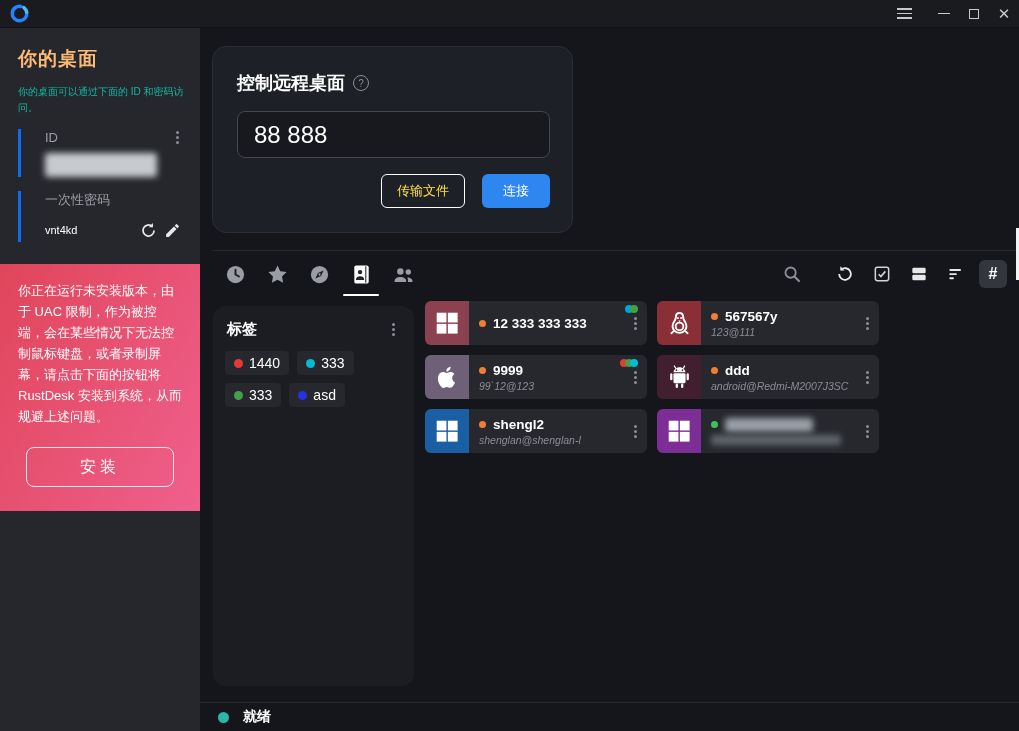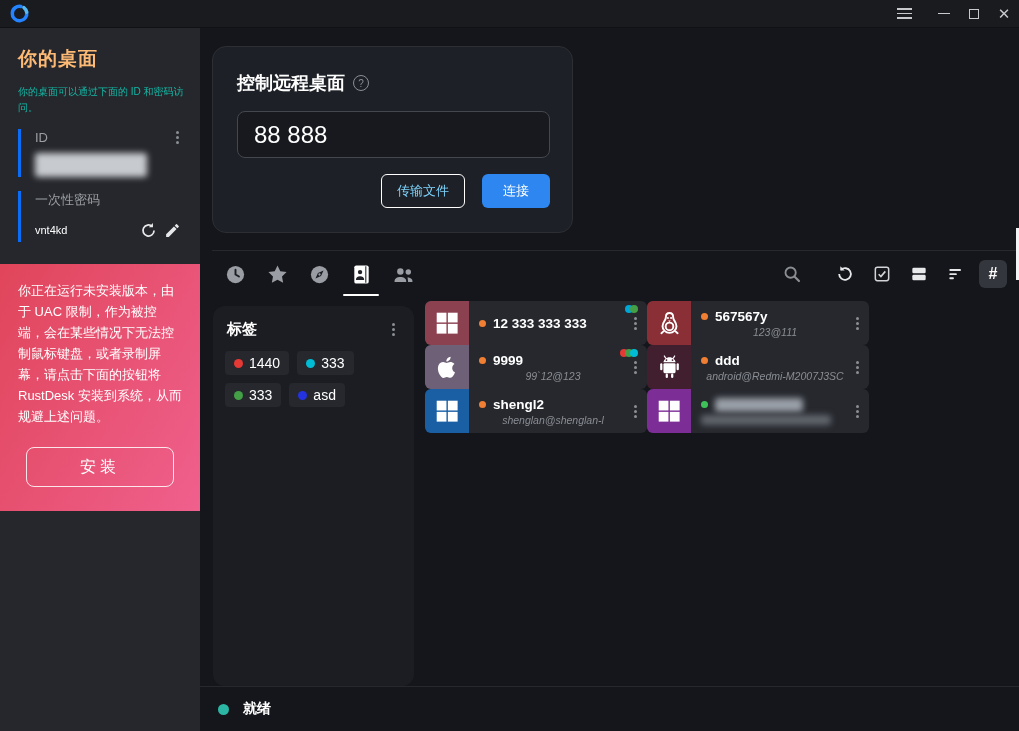--- a/index.html
+++ b/index.html
@@ -21,21 +21,21 @@
   .glyph-max { display:block; width:10px; height:10px; border:1.6px solid #c7c9cd; }
   .glyph-close { font-size:15px; line-height:1; color:#c7c9cd; }
 
   .body { flex:1; display:flex; min-height:0; }
 
   
   .sidebar { width:200px; background:#25272c; display:flex; flex-direction:column; flex:0 0 auto; }
   .sb-pad { padding:18px 16px 0 18px; }
   .sb-title { font-size:19px; font-weight:bold; color:#fdba74; letter-spacing:1px; }
   .sb-desc { margin-top:12px; font-size:10px; line-height:1.55; color:#14b8a6; }
-  .sb-block { margin-top:14px; border-left:3px solid #0b6cf5; padding-left:14px; }
+  .sb-block { margin-top:14px; border-left:3px solid #0b6cf5; padding-left:24px; }
   .sb-row { display:flex; align-items:center; justify-content:space-between; }
   .sb-label { font-size:13px; color:#9b9ea4; }
   .censor { filter:blur(3px); border-radius:3px; }
   .censor-id { width:112px; height:24px; margin:8px 0 4px 0; background:#c7cacf; }
   .pwd-row { margin-top:9px; }
   .pwd-value { font-size:11px; color:#ffffff; flex:1; }
   .icon-btn { width:24px; height:24px; display:flex; align-items:center; justify-content:center; cursor:pointer; }
   .menu-dots { width:14px; height:16px; display:inline-flex; flex-direction:column; align-items:center;
                justify-content:center; gap:2px; cursor:pointer; }
   .menu-dots i { width:3px; height:3px; border-radius:50%; background:#8b8e94; }
@@ -52,21 +52,21 @@
   .connect-card { margin:18px 0 0 12px; width:361px; background:#1d2026; border:1px solid #2c2e34;
                   border-radius:14px; padding:24px 22px 24px 24px; flex:0 0 auto; }
   .cc-title-row { display:flex; align-items:center; gap:8px; }
   .cc-title { font-size:18px; font-weight:bold; color:#ffffff; }
   .help-icon { width:16px; height:16px; border:1.4px solid #8b8e94; border-radius:50%; color:#8b8e94;
                font-size:10px; display:flex; align-items:center; justify-content:center; cursor:pointer; }
   .id-input { margin-top:16px; width:100%; height:47px; background:#17191e; border:1.5px solid #44474d;
               border-radius:8px; color:#ffffff; font-size:24px; padding:0 16px;
               font-family:"Liberation Sans", sans-serif; }
   .cc-buttons { margin-top:16px; display:flex; justify-content:flex-end; align-items:center; gap:17px; }
-  .btn-outline { background:transparent; border:1px solid #ffffff; border-radius:6px; color:#7dd3fc;
+  .btn-outline { background:transparent; border:1px solid #ffffff; border-radius:6px; color:#fde047;
                  font-size:13px; padding:7px 15px; cursor:pointer; }
   .btn-primary { border:none; border-radius:6px; color:#ffffff; font-size:13px; padding:8px 21px; cursor:pointer; }
 
   .toolbar { margin:17px 0 0 12px; border-top:1px solid #26282e; display:flex; align-items:center;
              justify-content:space-between; padding:8px 12px 2px 8px; flex:0 0 auto; }
   .tabs { display:flex; align-items:center; gap:12px; }
   .tab { width:30px; height:30px; display:flex; align-items:center; justify-content:center;
          position:relative; cursor:pointer; }
   .tab.active::after { content:""; position:absolute; left:50%; transform:translateX(-50%); bottom:-7px;
                        width:36px; height:2.5px; background:#ffffff; border-radius:2px; }
@@ -79,40 +79,40 @@
   .tags-panel { width:201px; height:380px; background:#1b1d22; border-radius:12px; padding:12px 12px;
                 margin-top:5px; flex:0 0 auto; }
   .tags-head { display:flex; align-items:center; justify-content:space-between; padding:2px 2px 0 2px; }
   .tags-title { font-size:15px; font-weight:bold; color:#ffffff; }
   .tags-list { margin-top:12px; display:flex; flex-wrap:wrap; gap:8px; }
   .tag-chip { display:inline-flex; align-items:center; gap:6px; background:#26282e; border-radius:4px;
               padding:4px 9px; cursor:pointer; }
   .tag-dot { width:9px; height:9px; border-radius:50%; }
   .tag-label { font-size:14px; color:#ffffff; }
 
-  .peers-grid { display:grid; grid-template-columns:222px 222px; gap:0; margin-left:11px;text-align:center; }
+  .peers-grid { display:grid; grid-template-columns:222px 222px; gap:10px; margin-left:11px; }
   .peer-card { position:relative; width:222px; height:44px; background:#26282e; border-radius:6px;
                display:flex; align-items:stretch; cursor:pointer; }
   .peer-icon { width:44px; flex:0 0 44px; border-radius:6px 0 0 6px; display:flex; align-items:center;
                justify-content:center; }
   .peer-info { flex:1; min-width:0; display:flex; flex-direction:column; justify-content:center;
                padding-left:10px; padding-right:20px; }
   .peer-title { display:flex; align-items:center; gap:7px; }
   .status-dot-sm { width:7px; height:7px; border-radius:50%; flex:0 0 auto; }
   .peer-name { font-size:13.5px; font-weight:bold; color:#ffffff; white-space:nowrap; overflow:hidden; }
   .peer-sub { font-size:10.5px; color:#8a8d93; margin-top:2px; white-space:nowrap; overflow:hidden;font-style:italic; }
   .peer-menu { position:absolute; right:5px; top:50%; transform:translateY(-50%); }
   .tag-dots { position:absolute; top:4px; right:9px; display:flex; }
   .tag-dots i { width:8px; height:8px; border-radius:50%; margin-left:-3px; }
   .censor-name { width:88px; height:14px; background:#9aa0a8; filter:blur(3px); }
   .censor-sub { width:130px; height:10px; background:#62666d; filter:blur(3px); margin-top:3px; border-radius:3px; }
 
   .scroll-thumb { position:absolute; right:0; top:200px; width:3px; height:52px; background:#f2f3f4; }
 
-  .status-bar { flex:0 0 auto; height:45px; border-top:1px solid #26282e; display:flex; align-items:center;
+  .status-bar { flex:0 0 auto; height:29px; border-top:1px solid #26282e; display:flex; align-items:center;
                 padding-left:18px; gap:14px; }
   .status-dot { width:11px; height:11px; border-radius:50%; }
   .status-text { font-size:14px; font-weight:bold; color:#ffffff; }
 </style>
 </head>
 <body>
 
 <div class="app">
 
   <div class="titlebar">

